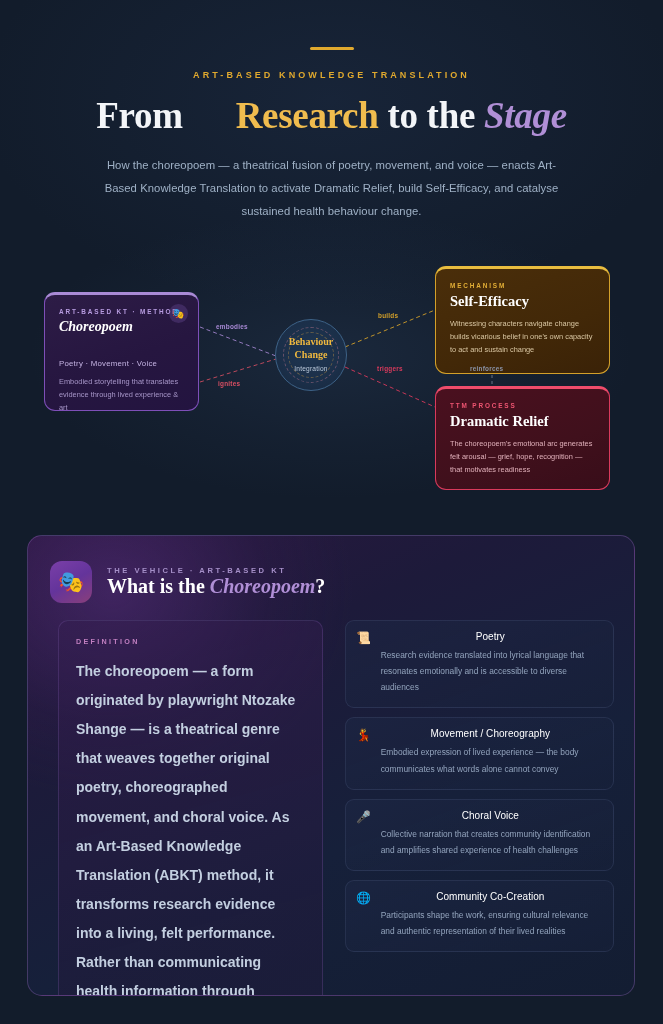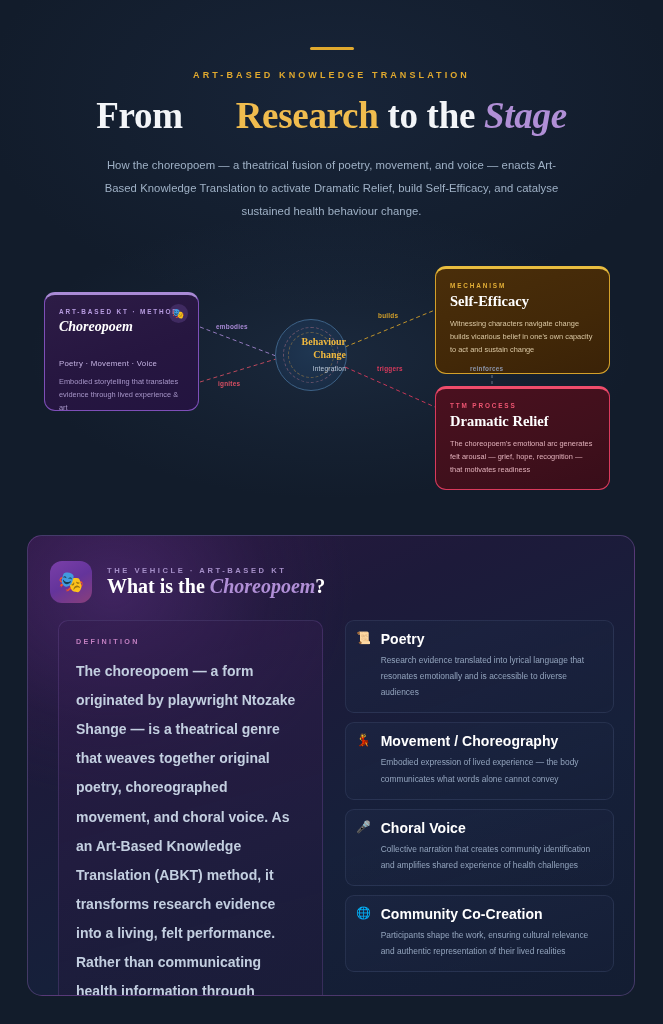--- a/index.html
+++ b/index.html
@@ -148,21 +148,21 @@
   #node-ttm .body { color: #e0b0ba; }
 
   
   .hub {
     position: absolute;
     left: 275px; top: 64px;
     width: 72px; height: 72px;
     border-radius: 50%;
     background: radial-gradient(circle at 50% 45%, #1f3651 0%, #1b2f49 60%, #17273c 100%);
     border: 1px solid #3d6287;
-    text-align: right;
+    text-align: center;
   }
   .hub .ring {
     position: absolute;
     left: 7px; top: 7px; right: 7px; bottom: 7px;
     border-radius: 50%;
     border: 1px dashed rgba(188,120,140,0.48);
   }
   .hub .ring2 {
     position: absolute;
     left: 12px; top: 12px; right: 12px; bottom: 12px;
@@ -283,24 +283,25 @@
   }
   .feature .f-ico {
     font-size: 12px;
     line-height: 1.1;
     flex: 0 0 auto;
     width: 15px;
     text-align: center;
     padding-top: 1px;
   }
   .feature .f-name {
-    font-size: 14px;
-    font-weight: 700;
+    font-size: 10px;
+    font-weight: 400;
     color: #ffffff;
     letter-spacing: 0.05px;
+    text-align: center;
   }
   .feature .f-desc {
     margin-top: 5px;
     font-size: 8.4px;
     line-height: 1.92;
     color: #93a4bd;
   }
 </style>
 </head>
 <body>

